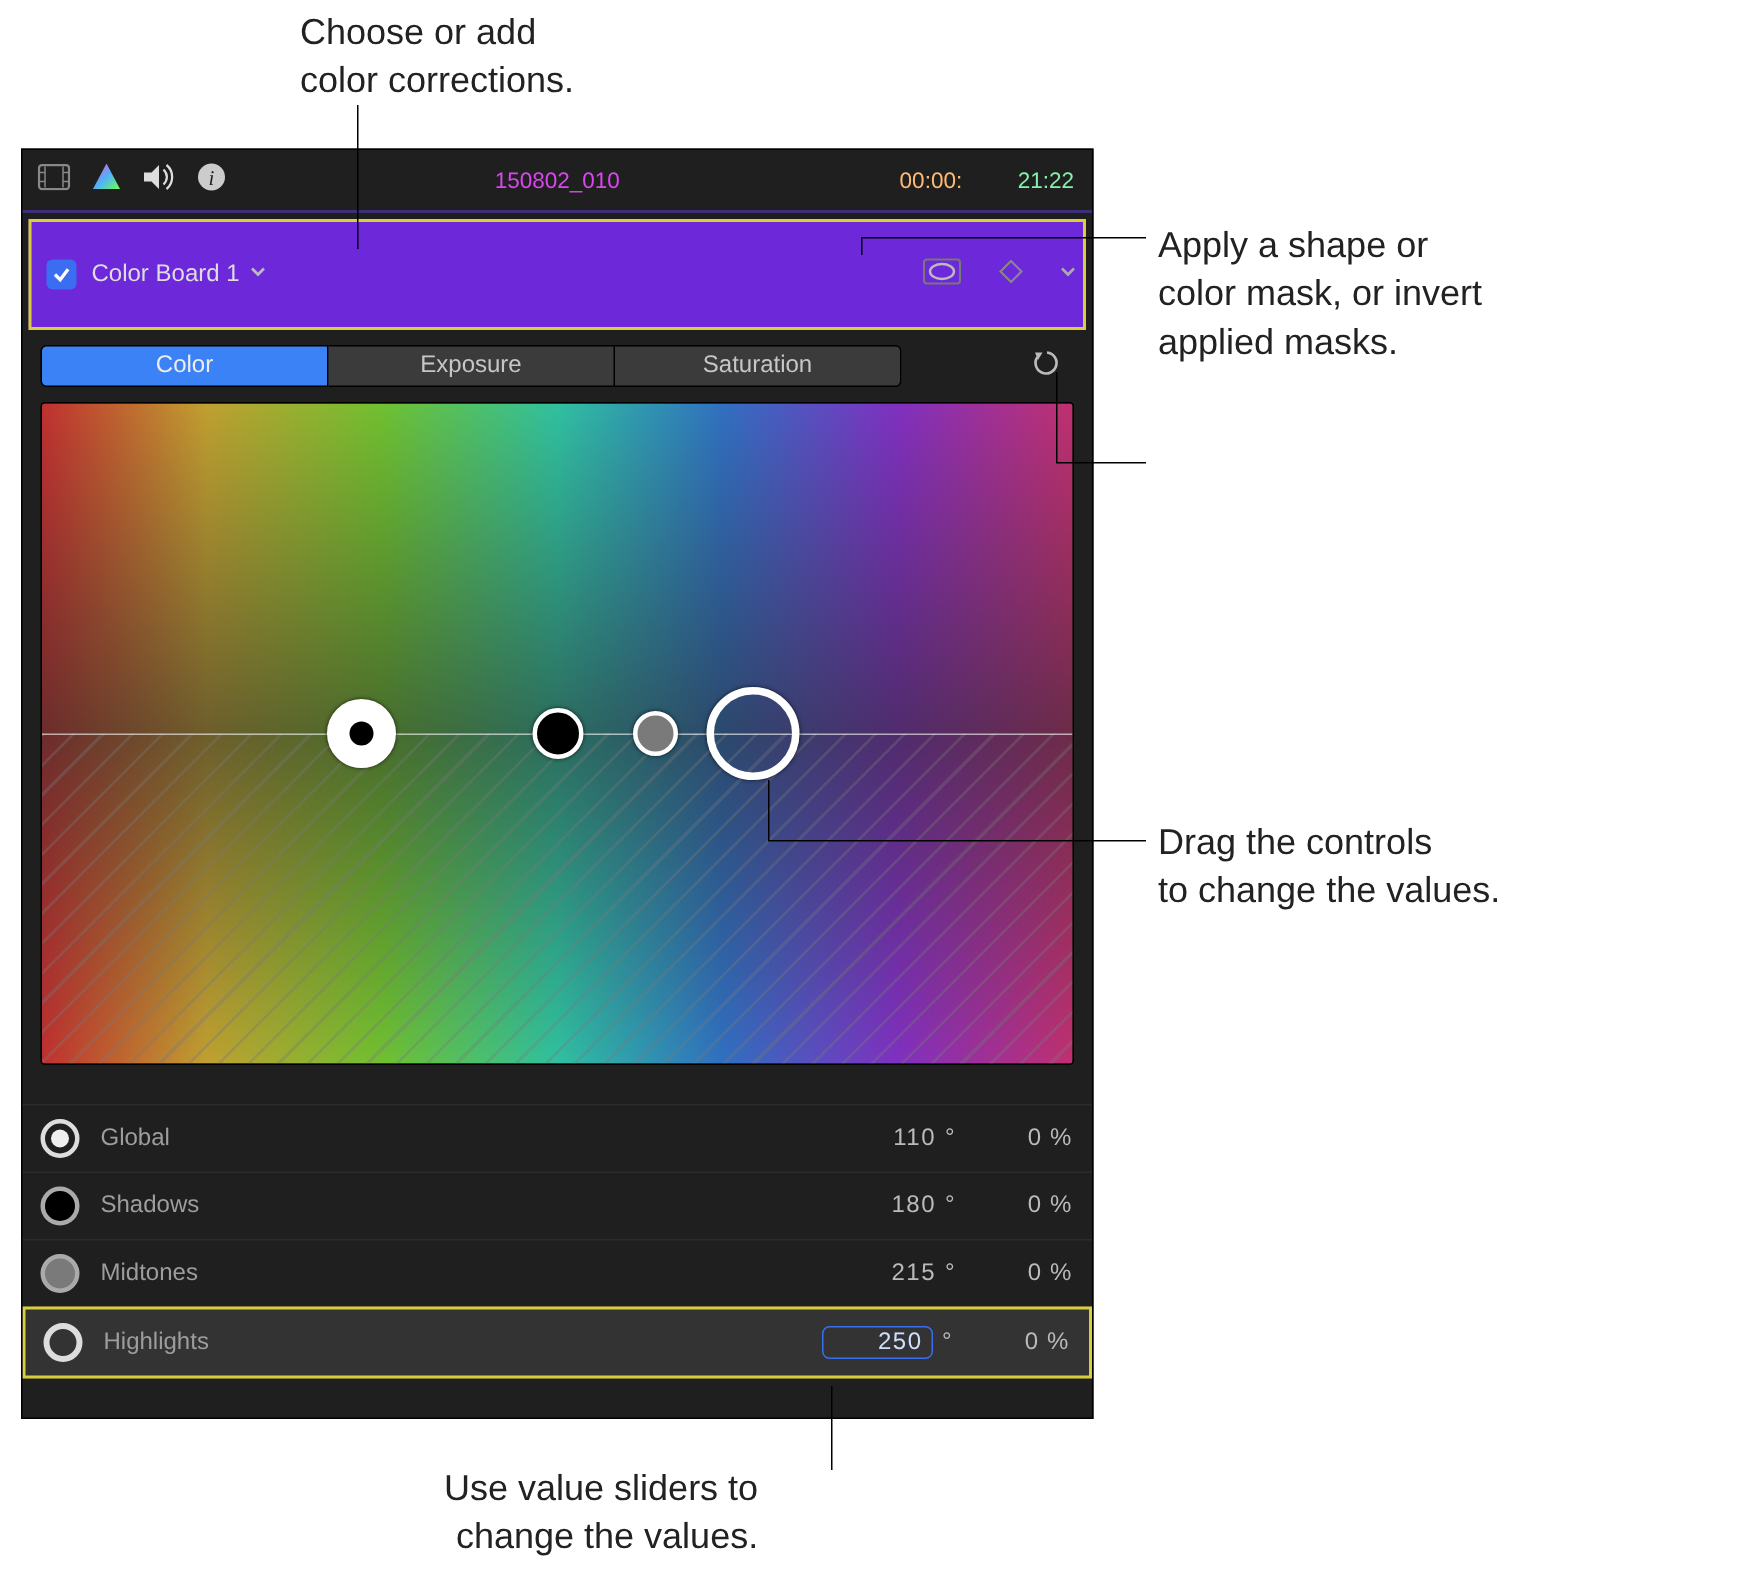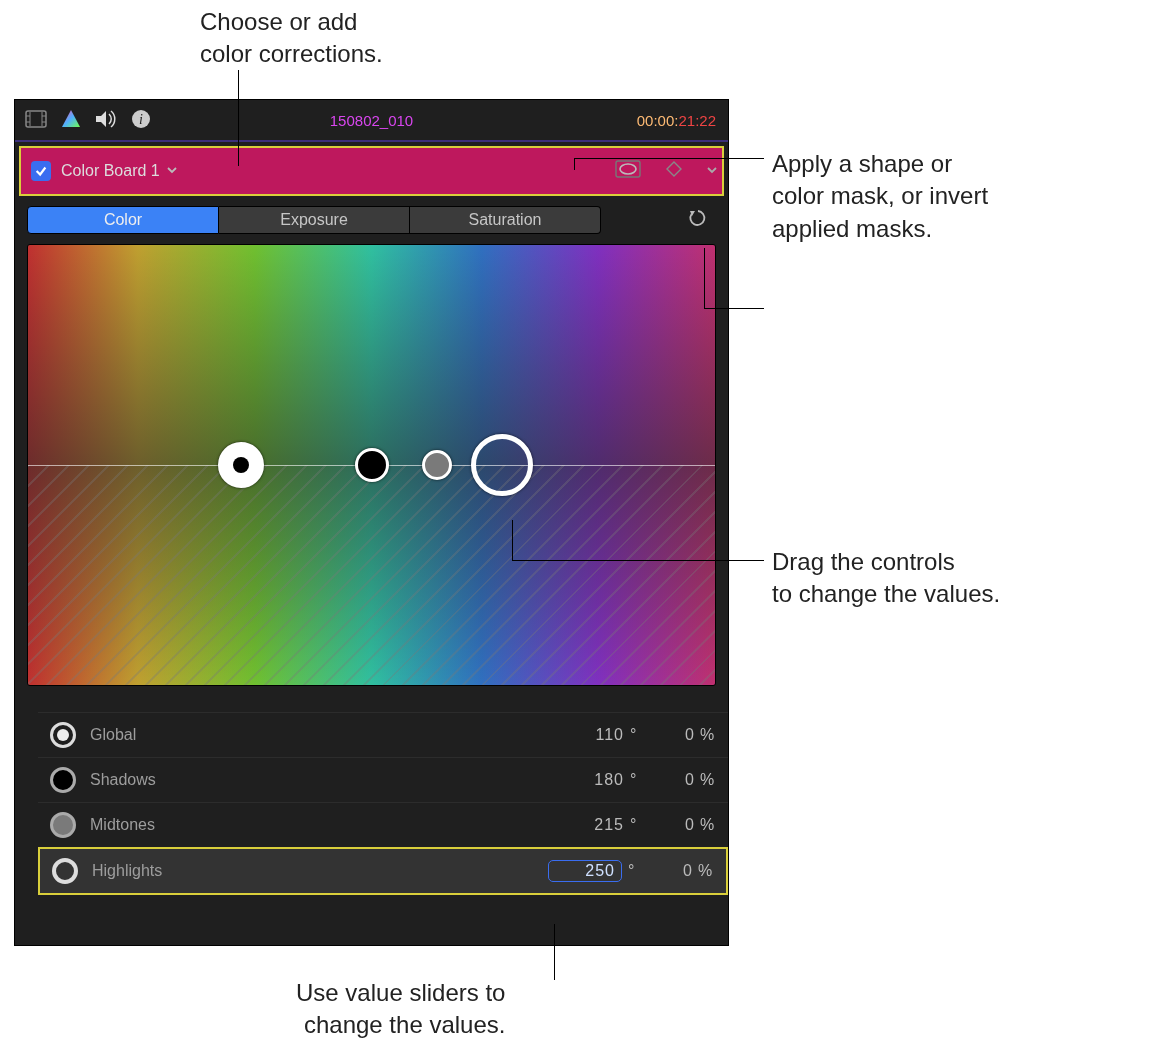--- a/index.html
+++ b/index.html
@@ -4,24 +4,24 @@
 <style>
   html,body{margin:0;padding:0;background:#fff;font-family:-apple-system,Helvetica,Arial,sans-serif;}
   .stage{position:relative;width:1166px;height:1062px;}
   .panel{position:absolute;left:14px;top:99px;width:713px;height:845px;background:#1f1f1f;border:1px solid #000;color:#c8c8c8;overflow:hidden;}
   
   .hdr{position:relative;height:40px;display:flex;align-items:center;padding:0 10px;color:#a8a8a8;font-size:15px;}
   .hdr .iconrow{display:flex;gap:14px;align-items:center;}
   .clip-title{position:absolute;left:0;right:0;text-align:center;color:#d946ef;font-size:15px;}
   .tc{position:absolute;right:12px;color:#a0a0a0;font-size:15px;}
   .tc .dim{color:#fdba74;}
-  .tc .br{color:#ef4444;}
+  .tc .br{color:#86efac;margin-left:37px;}
   .purple-line{height:2px;background:#3b2f7a;}
   
-  .corr-row{position:relative;height:46px;display:flex;align-items:center;padding:0 10px;background:#be185d;border:2px solid #d9cf3b;margin:4px;gap:10px;}
+  .corr-row{position:relative;height:46px;display:flex;align-items:center;padding:12px 10px;background:#6d28d9;border:2px solid #d9cf3b;margin:4px;gap:10px;}
   .chk{width:20px;height:20px;border-radius:4px;background:#3a6df0;display:flex;align-items:center;justify-content:center;}
   .chk svg{width:14px;height:14px;}
   .corr-name{color:#ddd;font-size:16px;display:flex;align-items:center;gap:6px;}
   .mask-area{position:absolute;right:4px;display:flex;align-items:center;gap:24px;}
   
   .tabs-row{display:flex;align-items:center;padding:6px 12px 10px 12px;gap:0;}
   .tabs{display:flex;}
   .tab{height:26px;width:190px;border:1px solid #000;background:#3b3b3b;color:#c6c6c6;font-size:16px;display:flex;align-items:center;justify-content:center;}
   .tab.active{background:#3b82f6;color:#eee;}
   .tab:first-child{border-top-left-radius:4px;border-bottom-left-radius:4px;}
@@ -46,21 +46,21 @@
         #3070c0 66%, #8030c0 83%, #c03070 100%);
   }
   .midline{position:absolute;left:0;right:0;top:50%;height:1px;background:rgba(255,255,255,0.6);}
   .puck{position:absolute;border-radius:50%;border:3px solid #fff;transform:translate(-50%,-50%);box-shadow:0 0 3px rgba(0,0,0,0.7);}
   .puck.global{width:40px;height:40px;background:#fff;}
   .puck.global::after{content:"";position:absolute;inset:12px;border-radius:50%;background:#000;}
   .puck.shadows{width:28px;height:28px;background:#000;}
   .puck.midtones{width:24px;height:24px;background:#7a7a7a;}
   .puck.highlights{width:52px;height:52px;background:transparent;border:5px solid #fff;}
   
-  .params{margin-top:26px;padding-left:23px;}
+  .params{margin-top:26px;}
   .prow{display:flex;align-items:center;height:44px;border-top:1px solid #2c2c2c;padding:0 12px;gap:14px;color:#9d9d9d;font-size:16px;}
   .prow.sel{border:2px solid #d9cf3b;background:#333;}
   .ring{width:26px;height:26px;border-radius:50%;border:3px solid #aaa;box-sizing:border-box;}
   .ring.white{border-color:#ddd;}
   .ring.white::after{content:"";display:block;width:12px;height:12px;margin:4px;border-radius:50%;background:#eee;}
   .ring.black{background:#000;border-color:#aaa;}
   .ring.grey{background:#7a7a7a;border-color:#aaa;}
   .ring.high{border:4px solid #ddd;}
   .pval{margin-left:auto;display:flex;align-items:center;gap:6px;color:#bbb;}
   .pval .deg{width:60px;text-align:right;letter-spacing:1px;}

